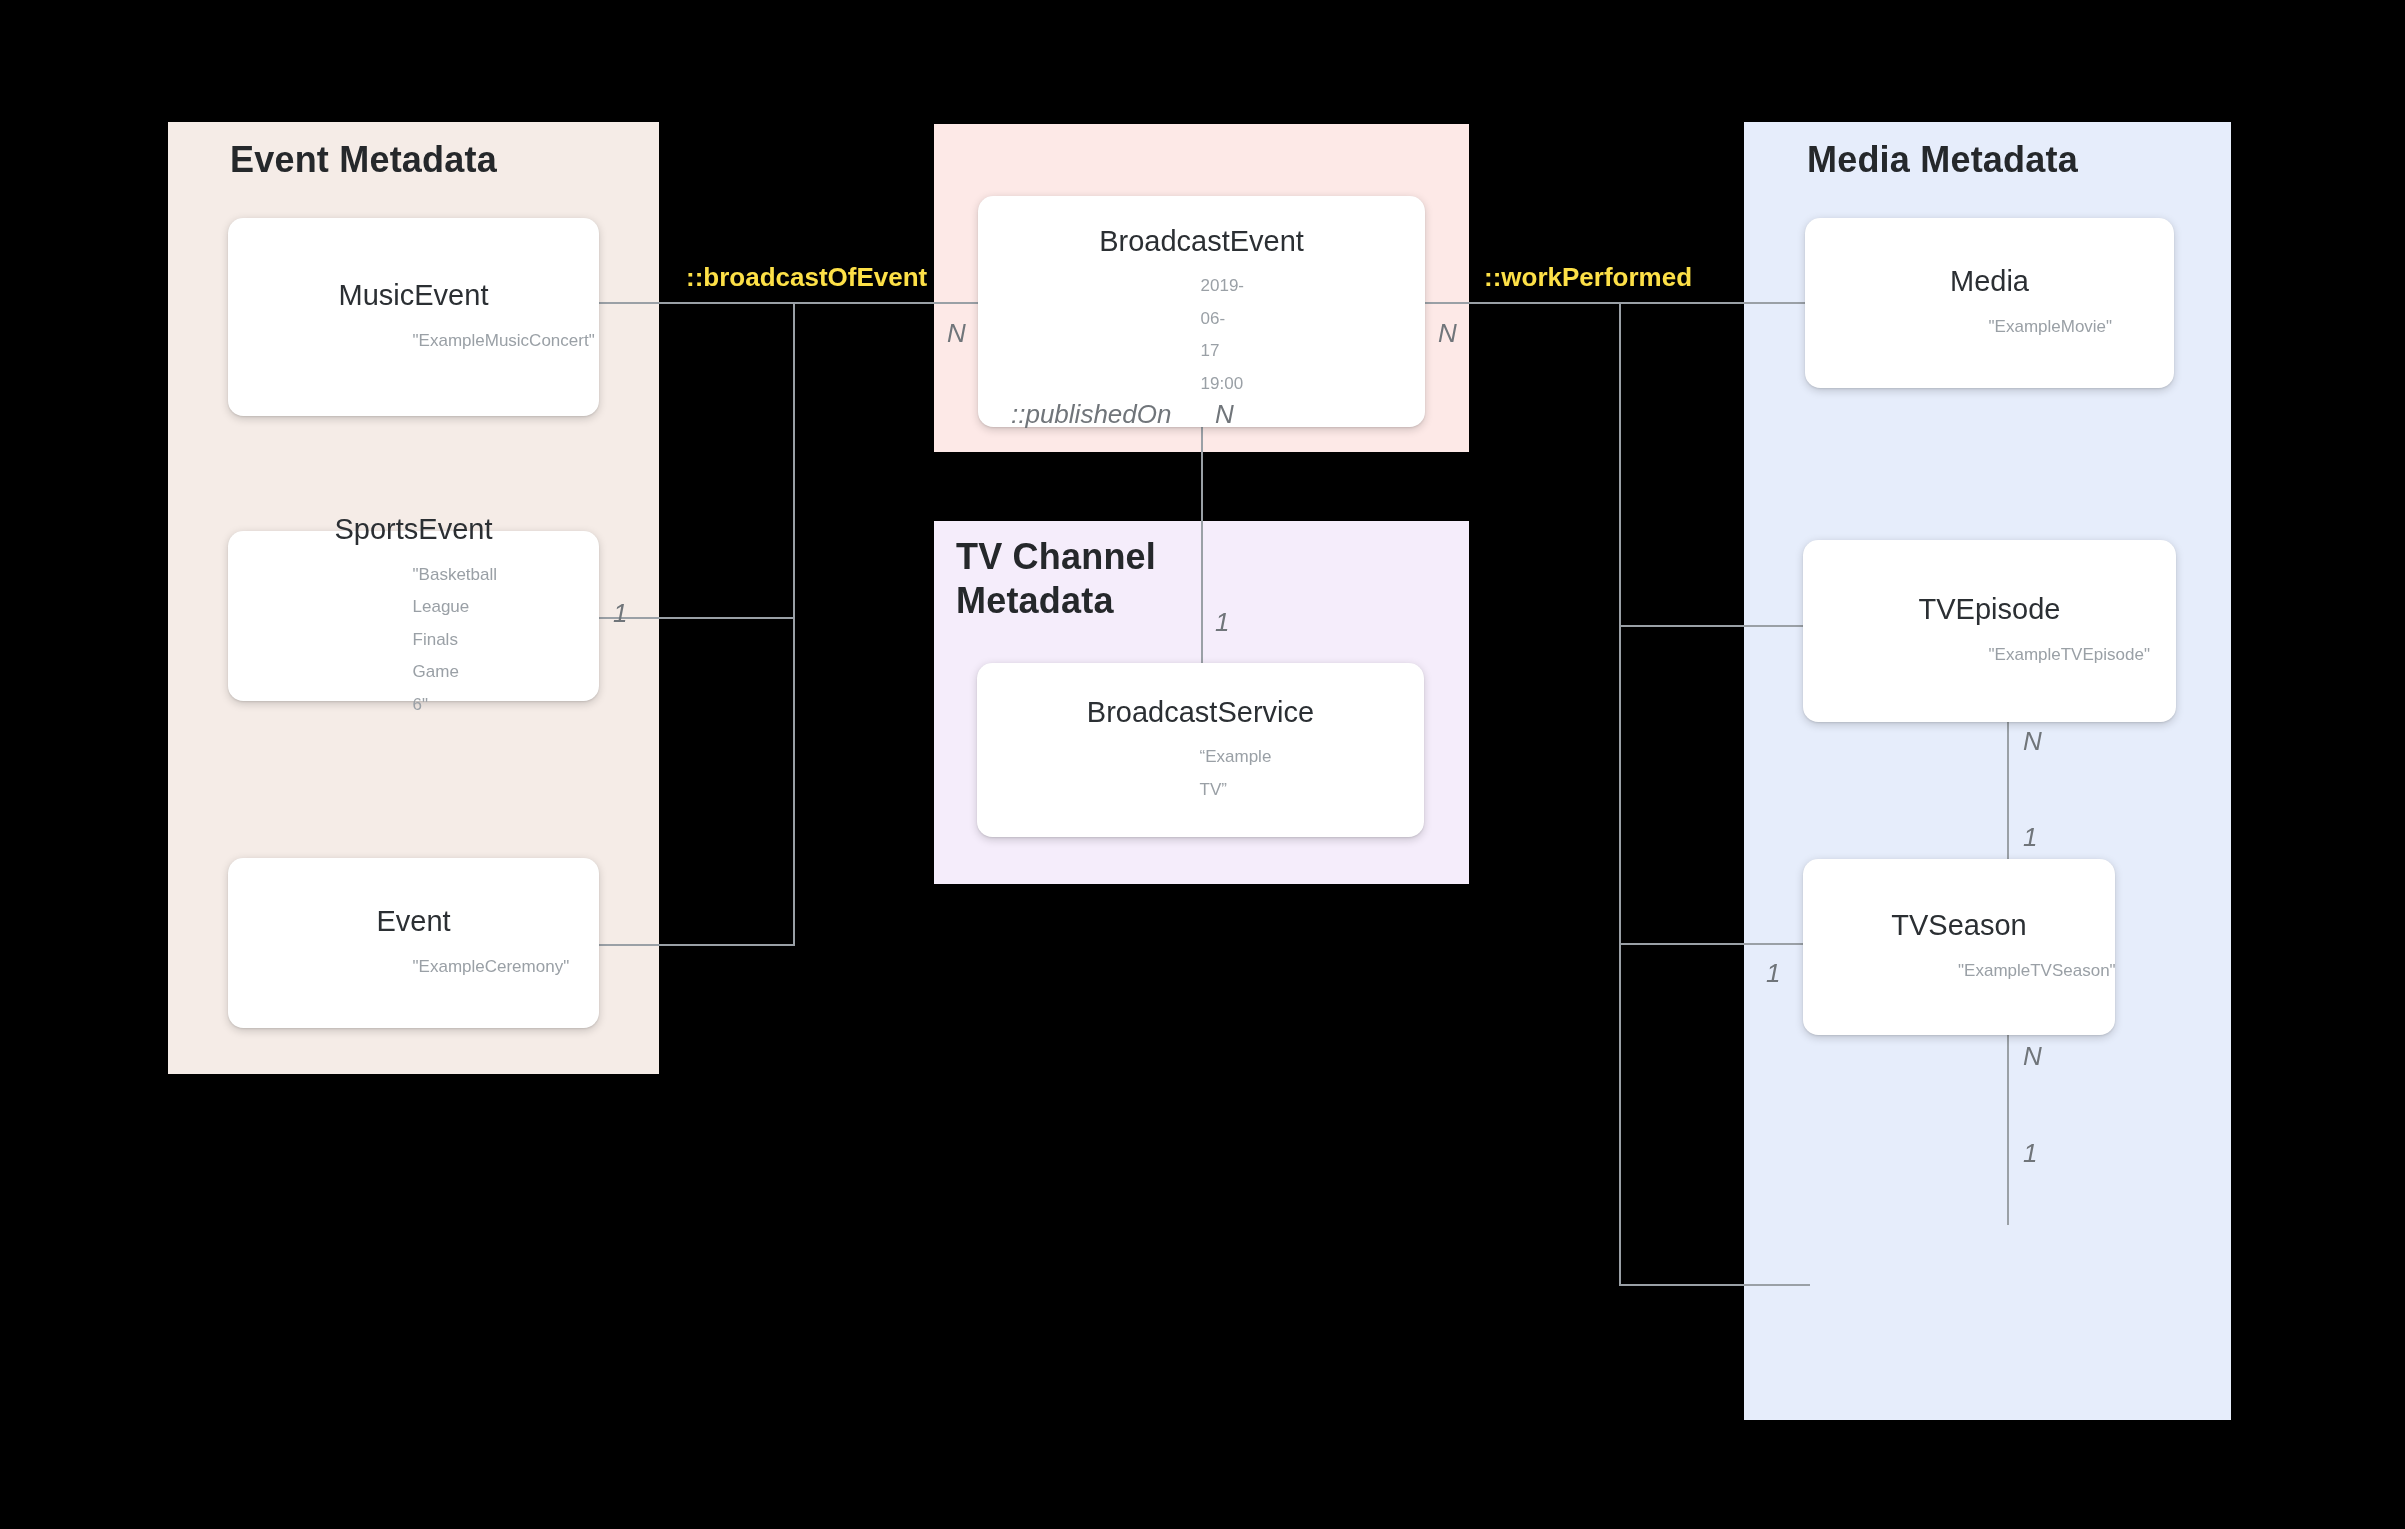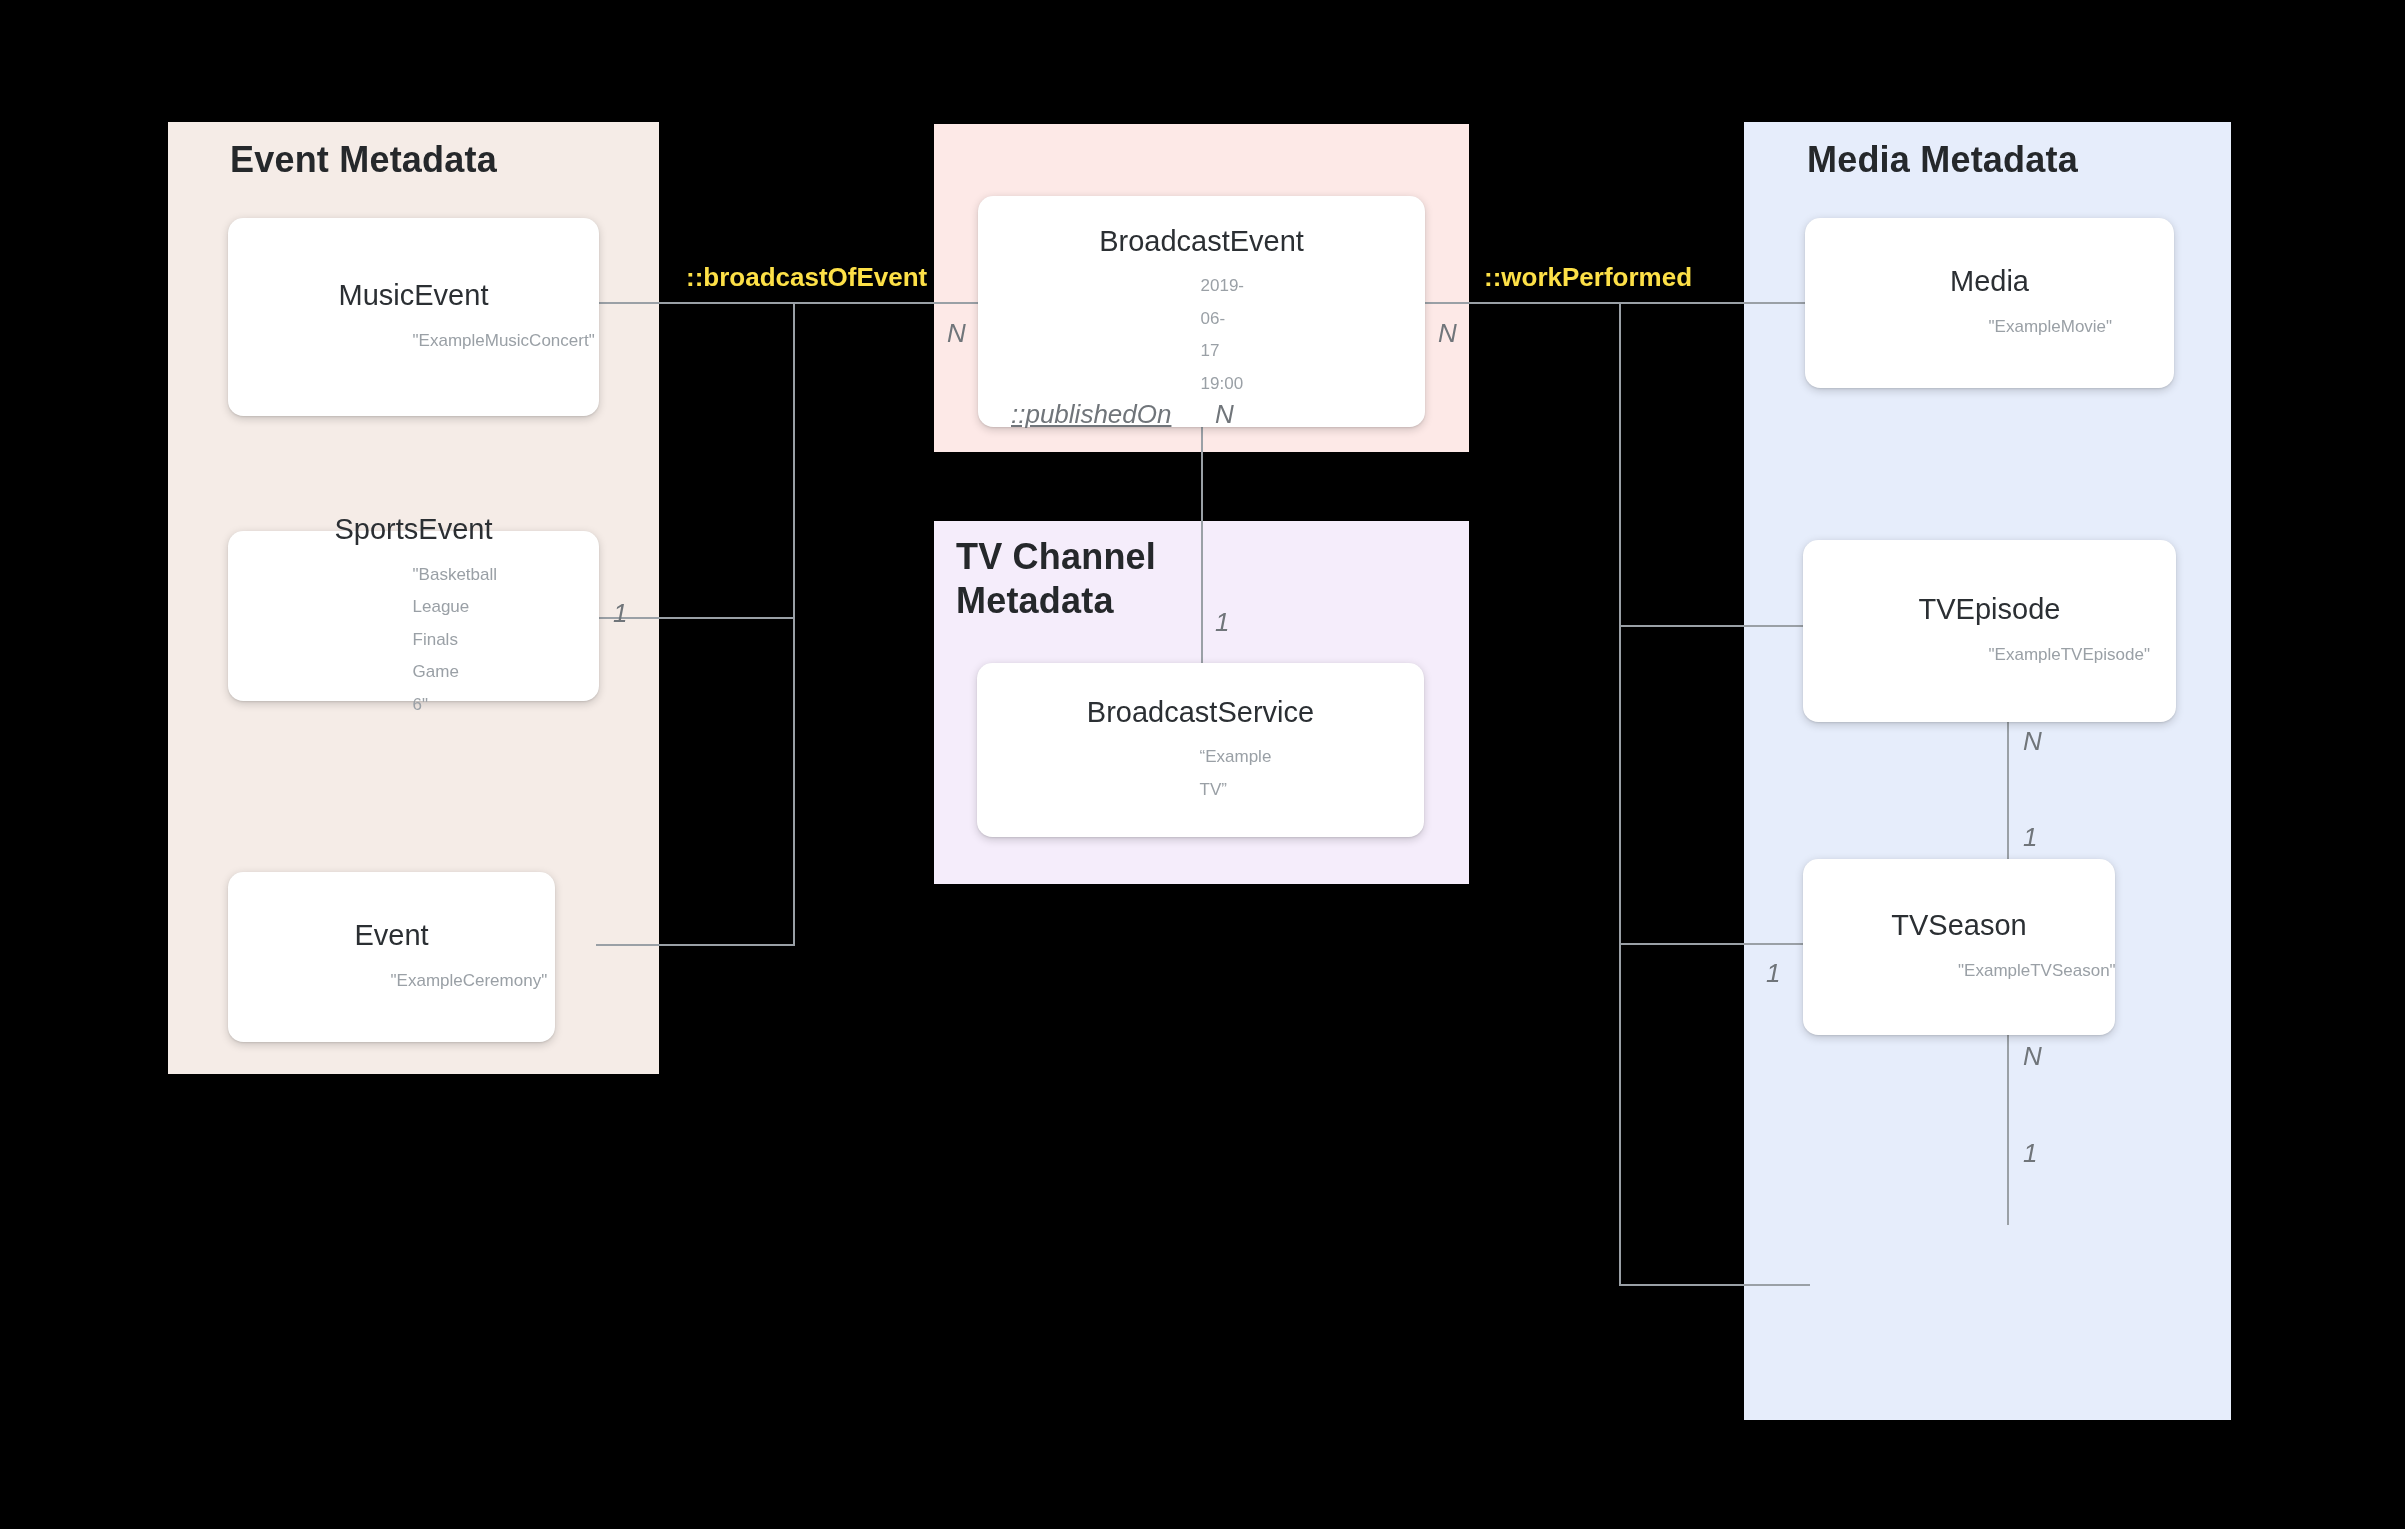--- a/index.html
+++ b/index.html
@@ -30,21 +30,21 @@
   .ln{position:absolute;background:#9aa0a6;z-index:3;}
   .h{height:1.9px;}
   .v{width:1.9px;}
 
   
   .elabel{position:absolute;color:#fde047;font-size:26px;line-height:29px;
           font-weight:700;white-space:nowrap;z-index:8;}
   .card-num{position:absolute;color:#70757a;font-size:26px;line-height:29px;
             font-style:italic;white-space:nowrap;z-index:8;}
   .plabel{position:absolute;color:#70757a;font-size:26px;line-height:29px;
-          font-style:italic;white-space:nowrap;z-index:8;text-decoration:underline;}
+          font-style:italic;white-space:nowrap;z-index:8;}
 </style>
 </head>
 <body>
 
 <div id="canvas">
 
   <div class="panel" id="panel-event"></div>
   <div class="panel" id="panel-bcast"></div>
   <div class="panel" id="panel-tvchan"></div>
   <div class="panel" id="panel-media"></div>
@@ -93,21 +93,21 @@
   <div class="card" style="left:228px;top:218px;width:371px;height:198px;">
     <div class="t">MusicEvent</div>
     <div class="v">"ExampleMusicConcert"</div>
   </div>
 
   <div class="card" style="left:228px;top:531px;width:371px;height:170px;">
     <div class="t">SportsEvent</div>
     <div class="v">"Basketball League Finals Game 6"</div>
   </div>
 
-  <div class="card" style="left:228px;top:858px;width:327px;height:170px;margin-top:14px;">
+  <div class="card" style="left:228px;top:858px;width:371px;height:170px;">
     <div class="t">Event</div>
     <div class="v">"ExampleCeremony"</div>
   </div>
 
   <div class="card" style="left:978px;top:196px;width:447px;height:231px;">
     <div class="t">BroadcastEvent</div>
     <div class="v">2019-06-17 19:00</div>
   </div>
 
   <div class="card" style="left:977px;top:663px;width:447px;height:174px;">

